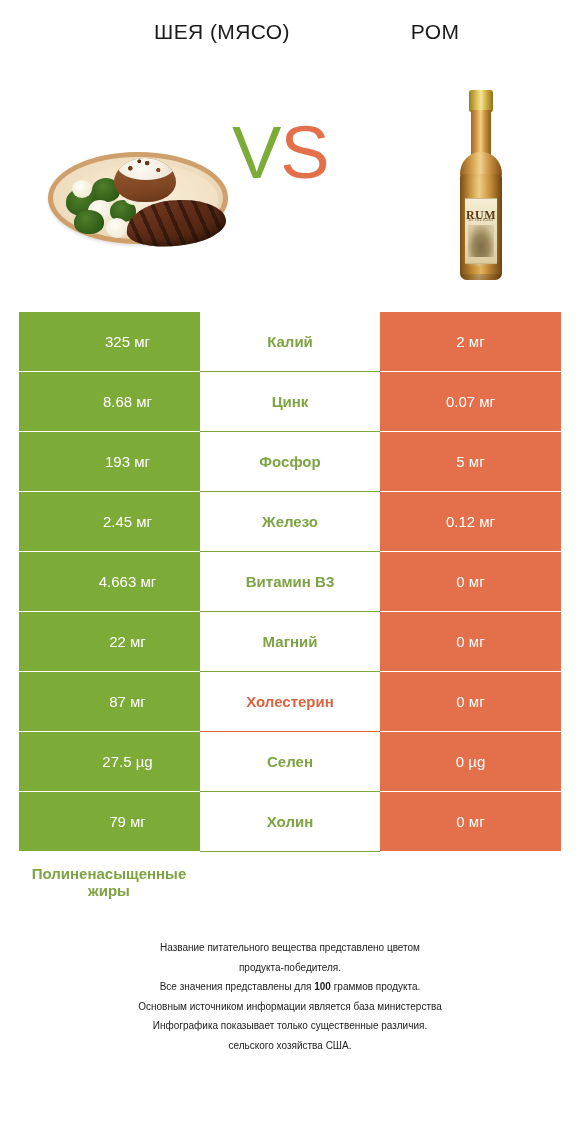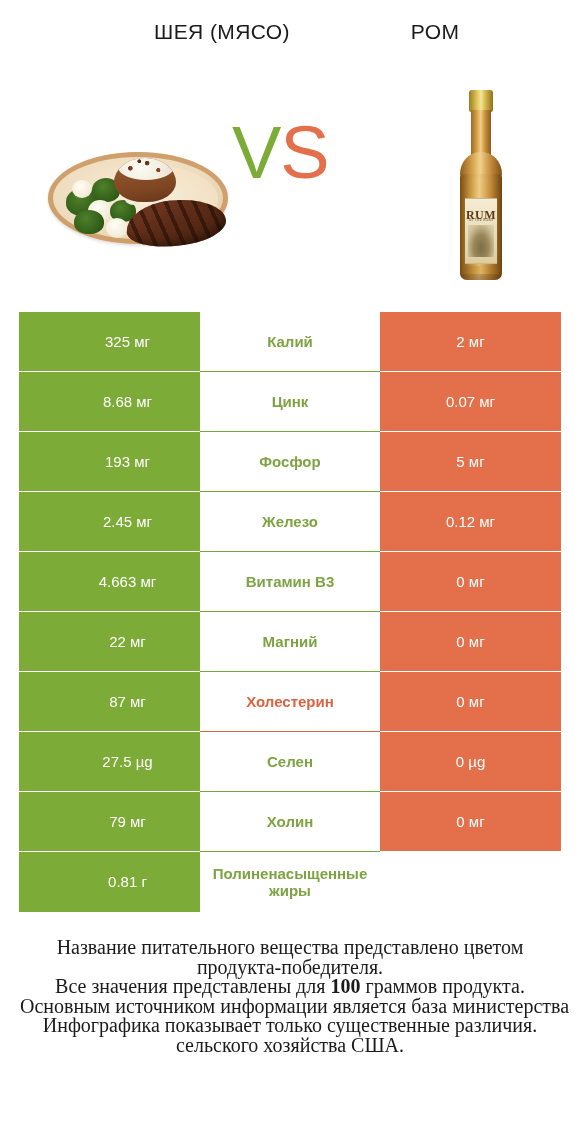--- a/index.html
+++ b/index.html
@@ -269,24 +269,23 @@
   .row:last-child .cell-right { border-bottom: none; }
   .row:last-child .cell-mid { border-bottom: none; }
 
   
   .footer {
     position: absolute;
     left: 20px;
     top: 938px;
     width: 540px;
     text-align: center;
-    font-size: 20px;
+    font-size: 10px;
     line-height: 19.5px;
     color: #1b1b1b;
-    font-family: Liberation Serif, serif;
   }
   .footer div { white-space: nowrap; }
   .footer b { font-weight: bold; }
 </style>
 </head>
 <body>
 
 <div class="titles">
   <div class="title title-left">ШЕЯ (МЯСО)</div>
   <div class="title title-right">РОМ</div>
@@ -371,21 +370,20 @@
       <div class="cell cell-left">27.5 µg</div>
       <div class="cell cell-mid">Селен</div>
       <div class="cell cell-right">0 µg</div>
     </div>
     <div class="row">
       <div class="cell cell-left">79 мг</div>
       <div class="cell cell-mid">Холин</div>
       <div class="cell cell-right">0 мг</div>
     </div>
     <div class="row">
-      <div class="cell cell-left">0.81 г</div>
       <div class="cell cell-mid wrap">Полиненасыщенные жиры</div>
     </div>
   </div>
 
 <div class="footer">
   <div>Название питательного вещества представлено цветом</div>
   <div>продукта-победителя.</div>
   <div><span>Все значения представлены для </span><b>100</b><span> граммов продукта.</span></div>
   <div>Основным источником информации является база министерства</div>
   <div>Инфографика показывает только существенные различия.</div>

